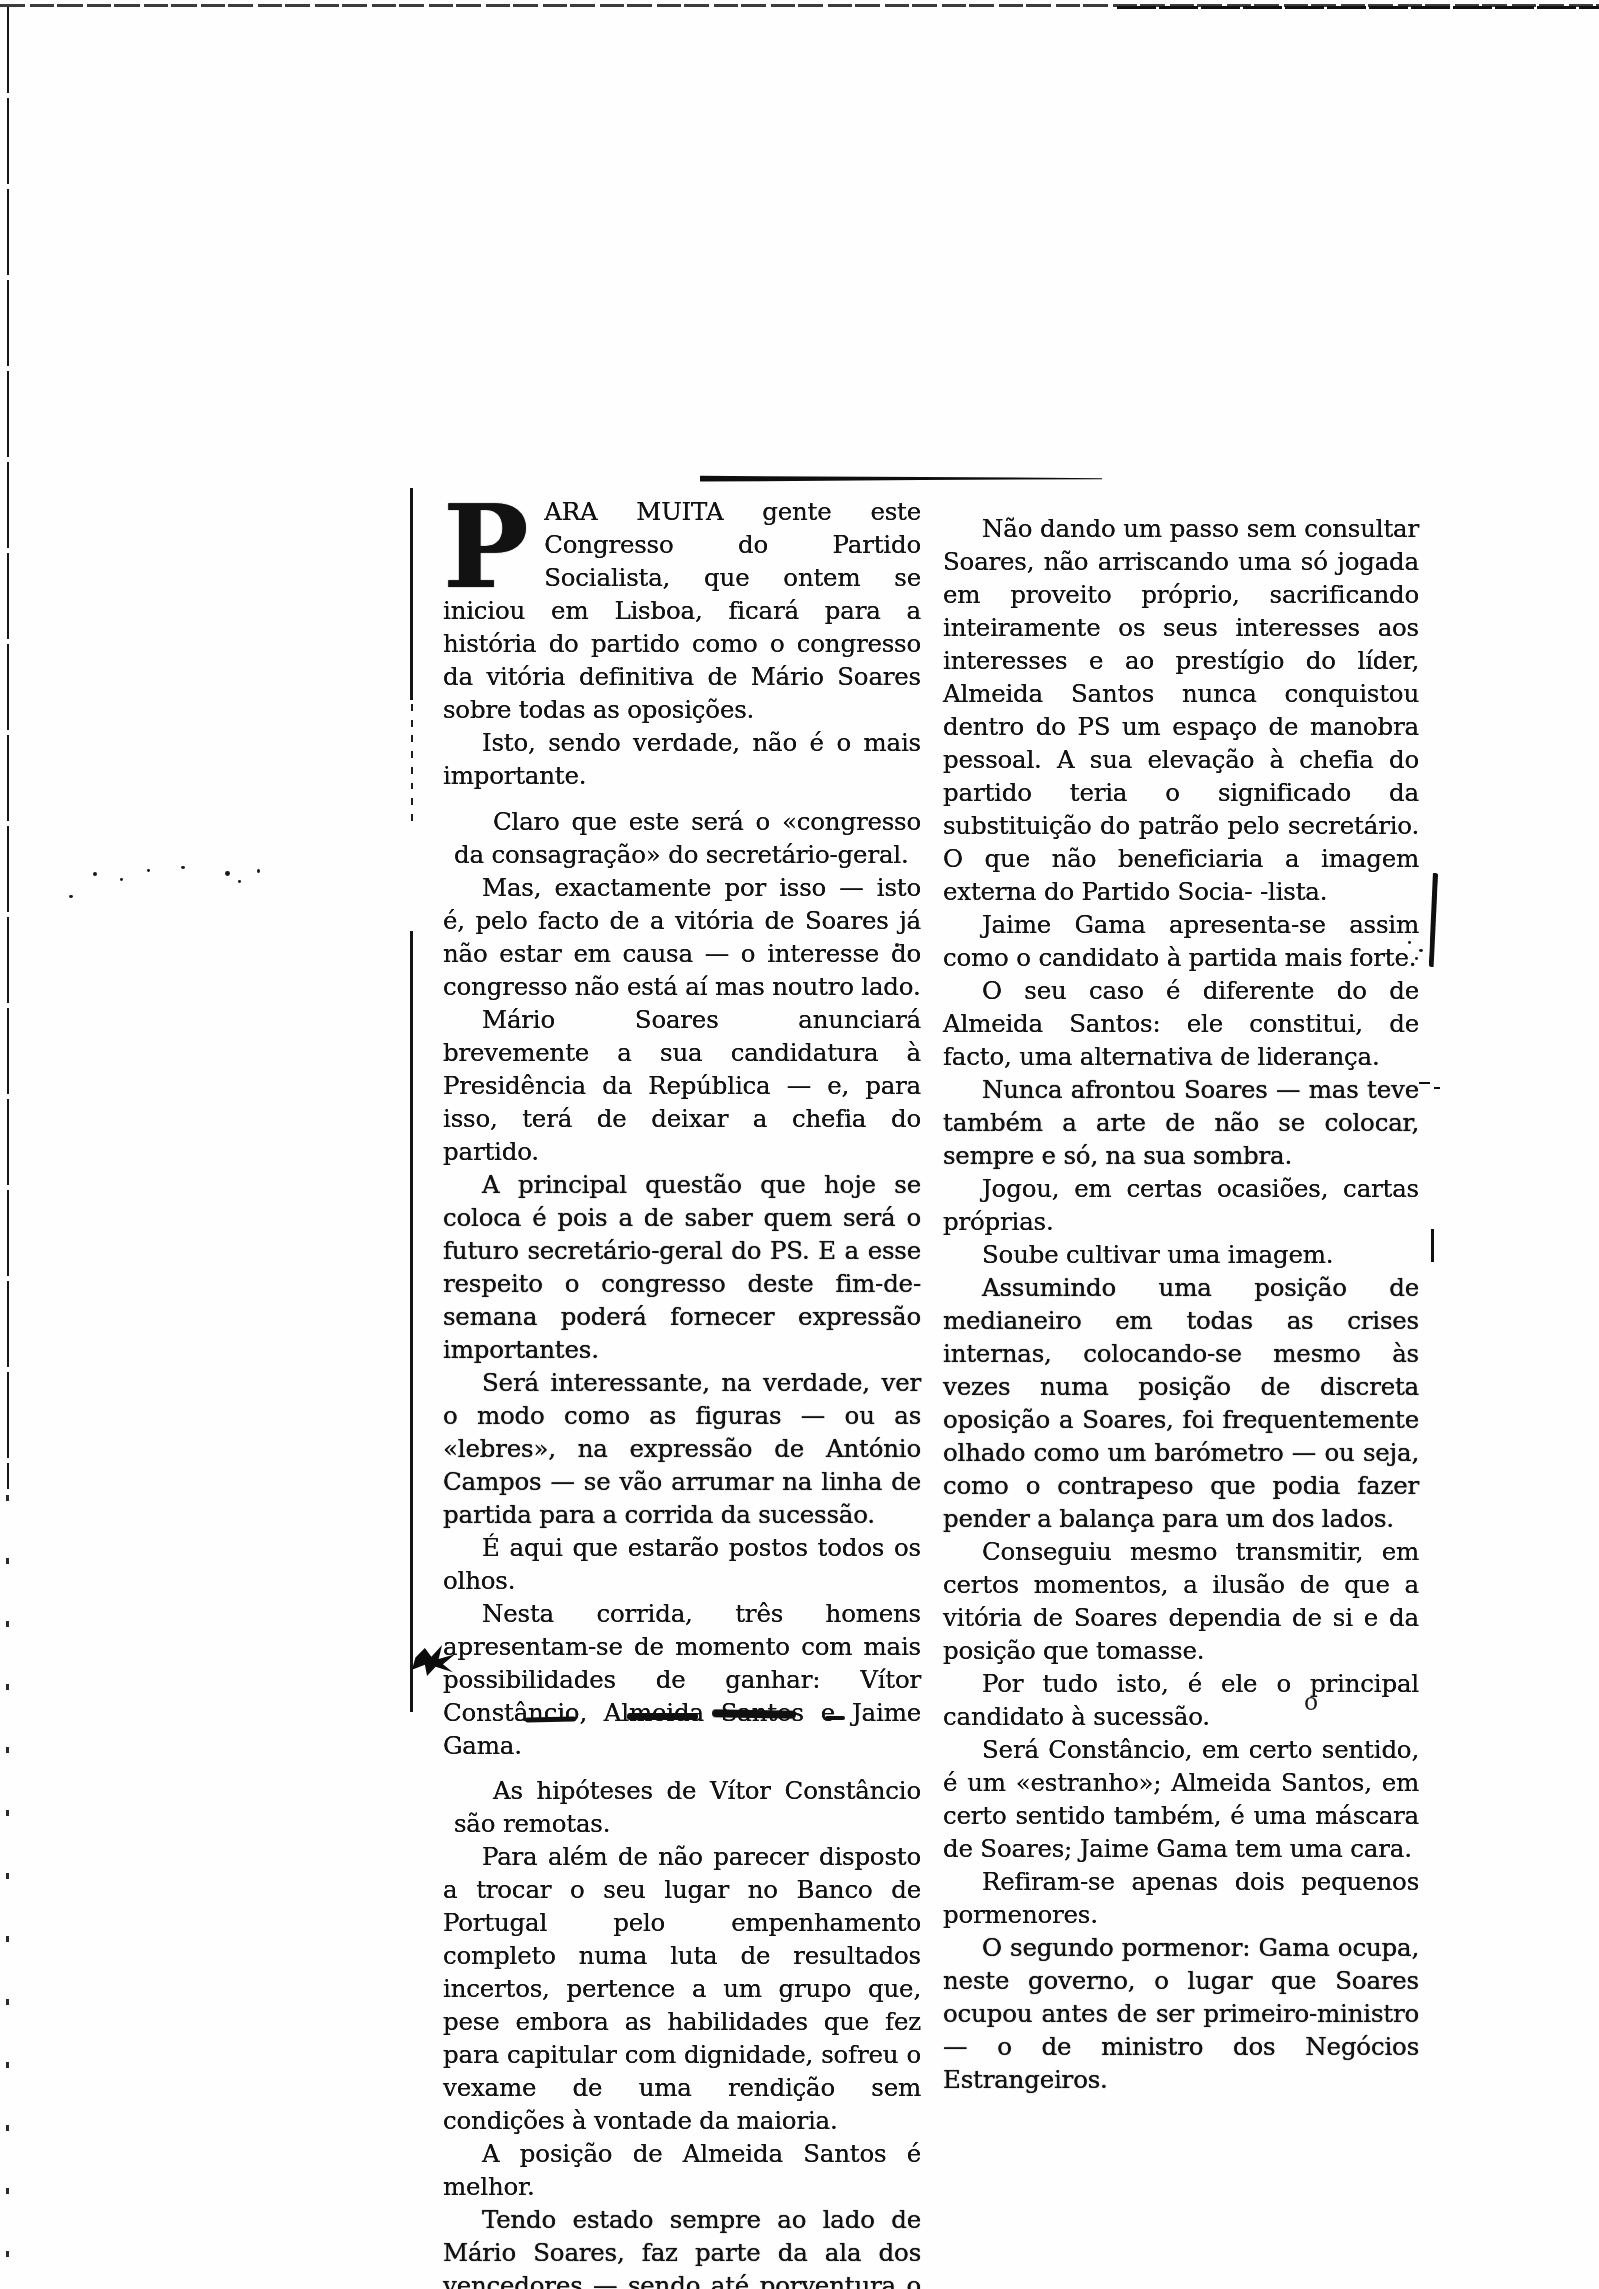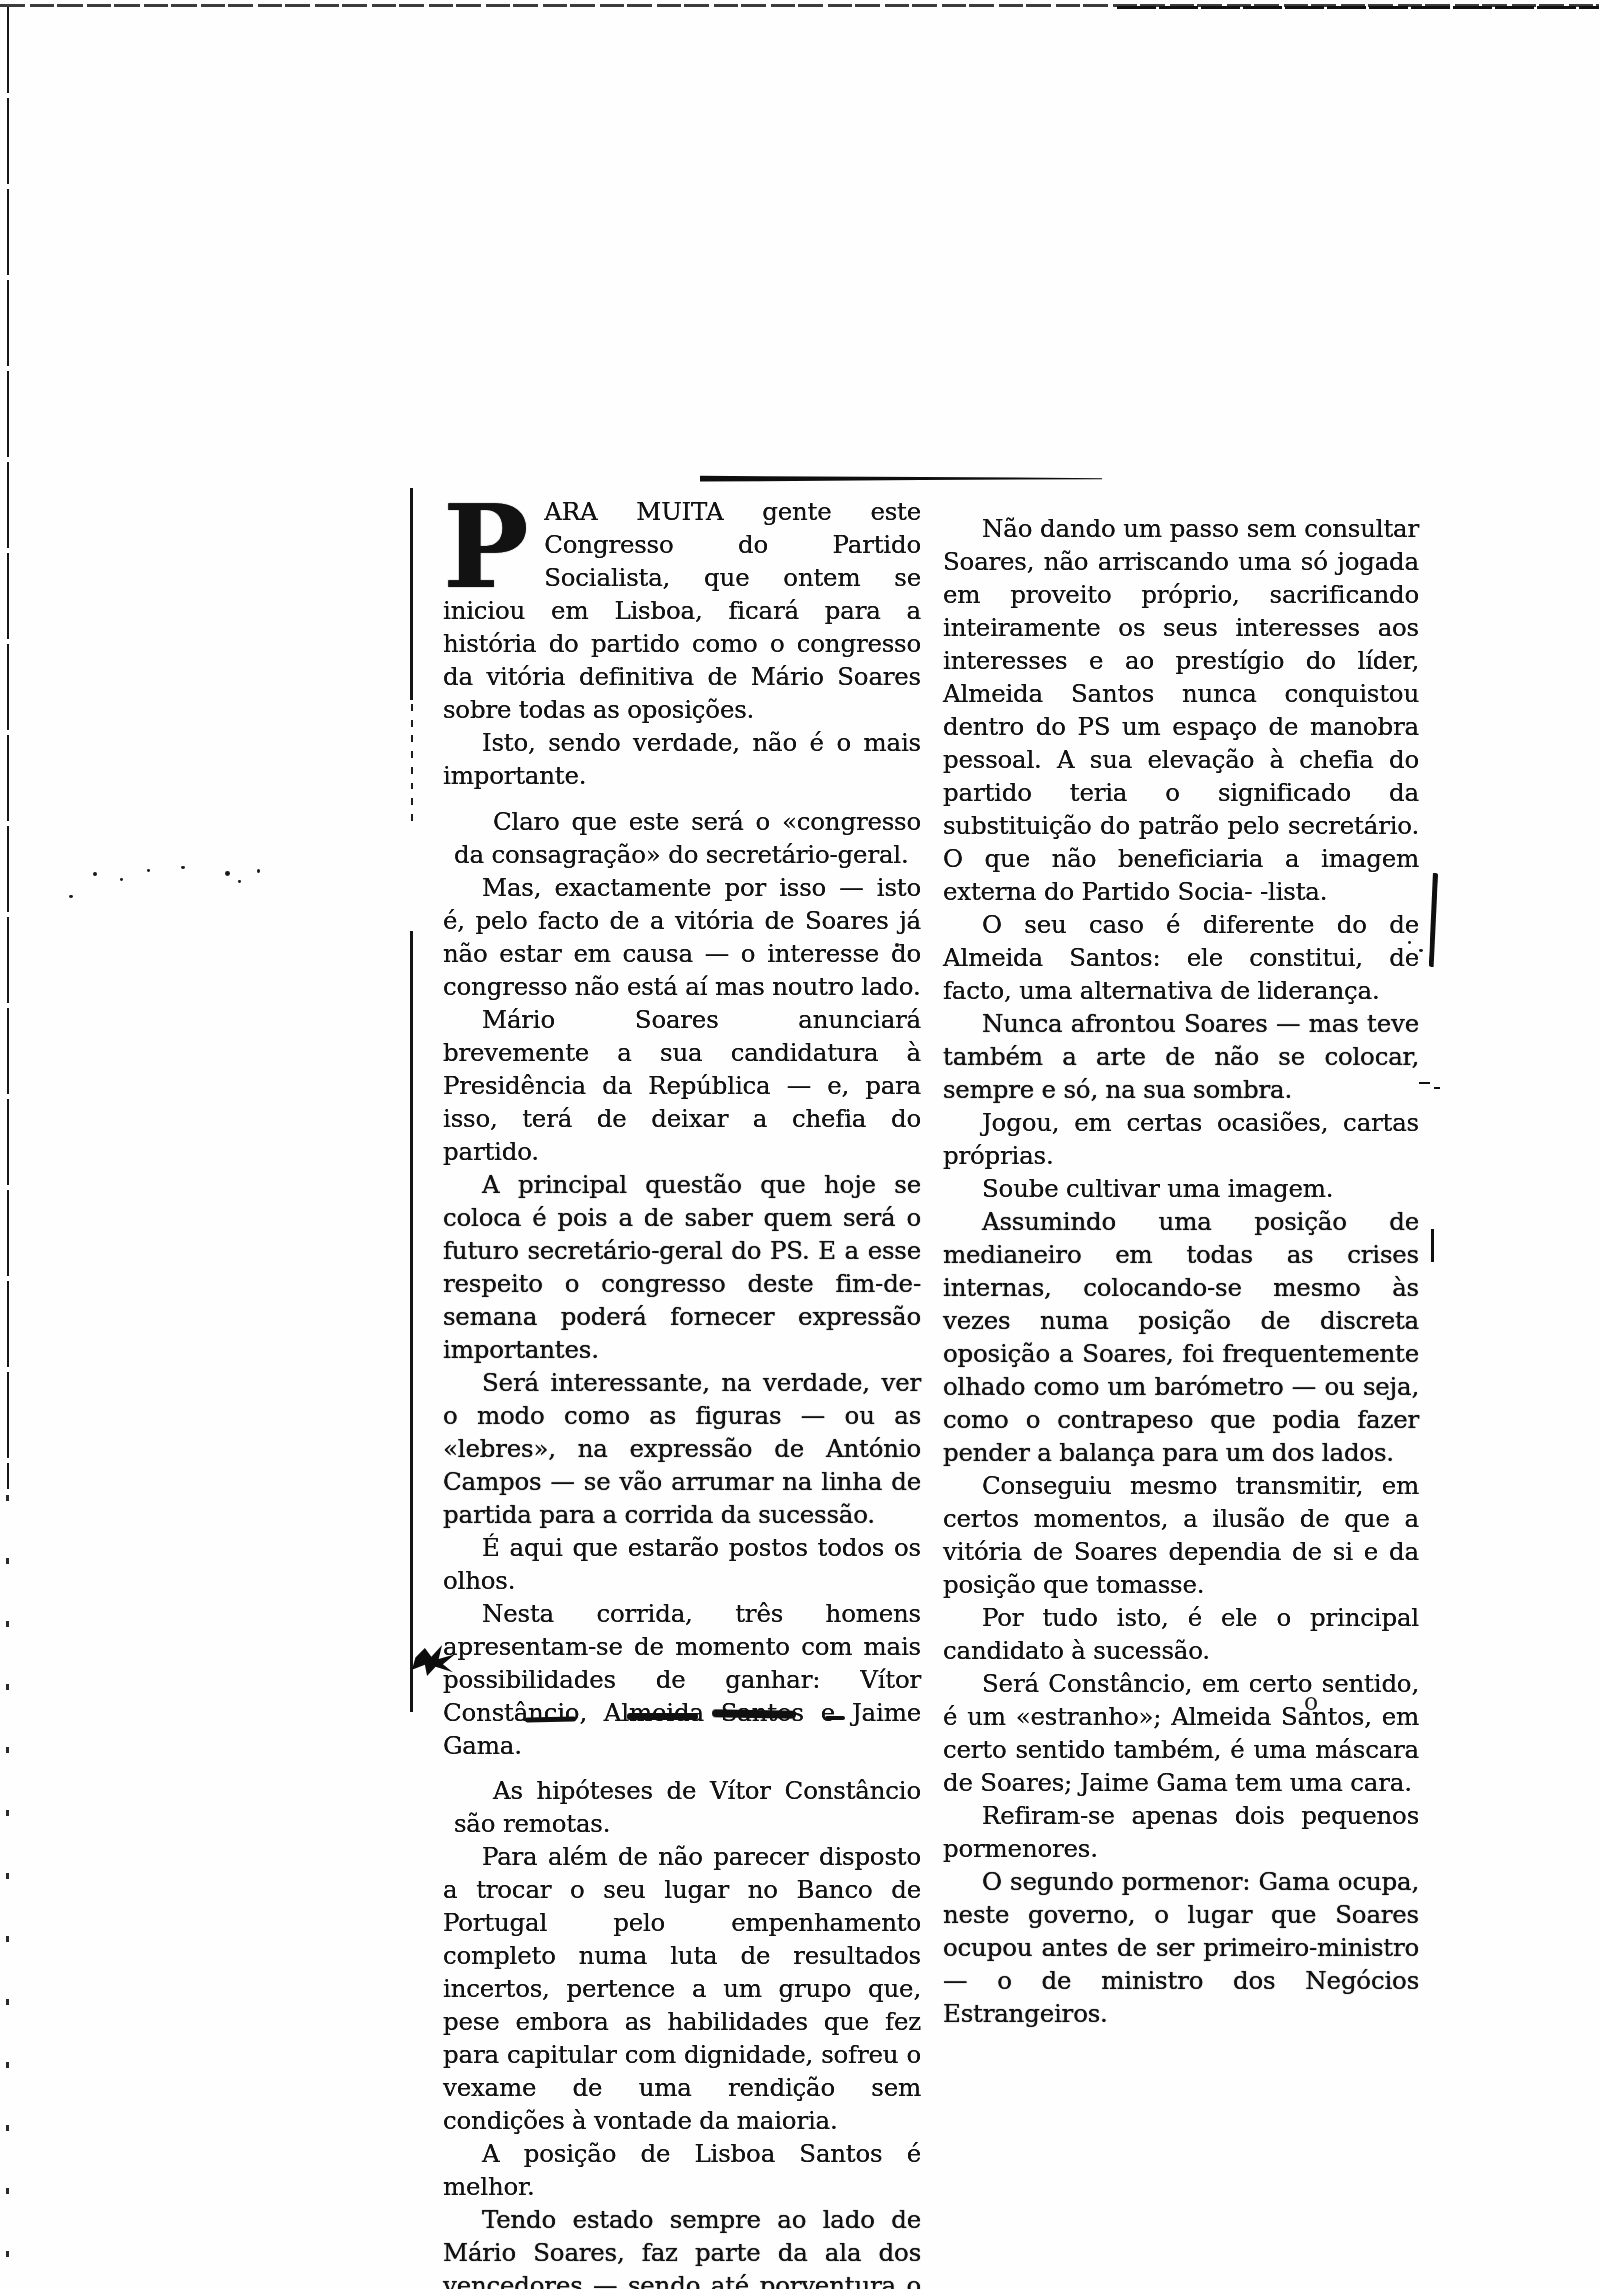--- a/index.html
+++ b/index.html
@@ -106,27 +106,28 @@
     <p>Isto, sendo verdade, não é o mais importante.</p>
     <p class="gap">Claro que este será o «congresso da consagração» do secretário-geral.</p>
     <p>Mas, exactamente por isso — isto é, pelo facto de a vitória de Soares já não estar em causa — o interesse do congresso não está aí mas noutro lado.</p>
     <p>Mário Soares anunciará brevemente a sua candidatura à Presidência da República — e, para isso, terá de deixar a chefia do partido.</p>
     <p class="rough">A principal questão que hoje se coloca é pois a de saber quem será o futuro secretário-geral do PS. E a esse respeito o congresso deste fim-de-semana poderá fornecer expressão importantes.</p>
     <p class="rough">Será interessante, na verdade, ver o modo como as figuras — ou as «lebres», na expressão de António Campos — se vão arrumar na linha de partida para a corrida da sucessão.</p>
     <p>É aqui que estarão postos todos os olhos.</p>
     <p>Nesta corrida, três homens apresentam-se de momento com mais possibilidades de ganhar: Vítor Constâncio, Almeida Santos e Jaime Gama.</p>
     <p class="gap">As hipóteses de Vítor Constâncio são remotas.</p>
     <p>Para além de não parecer disposto a trocar o seu lugar no Banco de Portugal pelo empenhamento completo numa luta de resultados incertos, pertence a um grupo que, pese embora as habilidades que fez para capitular com dignidade, sofreu o vexame de uma rendição sem condições à vontade da maioria.</p>
-    <p>A posição de Lisboa Santos é melhor.</p>
+    <p>A posição de Almeida Santos é melhor.</p>
     <p class="rough">Tendo estado sempre ao lado de Mário Soares, faz parte da ala dos vencedores — sendo até porventura o seu elemento mais elegante e mais sagaz.</p>
 
   </div>
 
   <div class="col col-right">
     <p>Não dando um passo sem consultar Soares, não arriscando uma só jogada em proveito próprio, sacrificando inteiramente os seus interesses aos interesses e ao prestígio do líder, Almeida Santos nunca conquistou dentro do PS um espaço de manobra pessoal. A sua elevação à chefia do partido teria o significado da substituição do patrão pelo secretário. O que não beneficiaria a imagem externa do Partido Socia- -lista.</p>
+    <p>Jaime Gama apresenta-se assim como o candidato à partida mais forte.</p>
     <p>O seu caso é diferente do de Almeida Santos: ele constitui, de facto, uma alternativa de liderança.</p>
     <p class="rough">Nunca afrontou Soares — mas teve também a arte de não se colocar, sempre e só, na sua sombra.</p>
     <p>Jogou, em certas ocasiões, cartas próprias.</p>
     <p>Soube cultivar uma imagem.</p>
     <p class="rough">Assumindo uma posição de medianeiro em todas as crises internas, colocando-se mesmo às vezes numa posição de discreta oposição a Soares, foi frequentemente olhado como um barómetro — ou seja, como o contrapeso que podia fazer pender a balança para um dos lados.</p>
     <p>Conseguiu mesmo transmitir, em certos momentos, a ilusão de que a vitória de Soares dependia de si e da posição que tomasse.</p>
     <p>Por tudo isto, é ele o principal candidato à sucessão.</p>
     <p>Será Constâncio, em certo sentido, é um «estranho»; Almeida Santos, em certo sentido também, é uma máscara de Soares; Jaime Gama tem uma cara.</p>
     <p>Refiram-se apenas dois pequenos pormenores.</p>
     <p class="rough">O segundo pormenor: Gama ocupa, neste governo, o lugar que Soares ocupou antes de ser primeiro-ministro — o de ministro dos Negócios Estrangeiros.</p>

